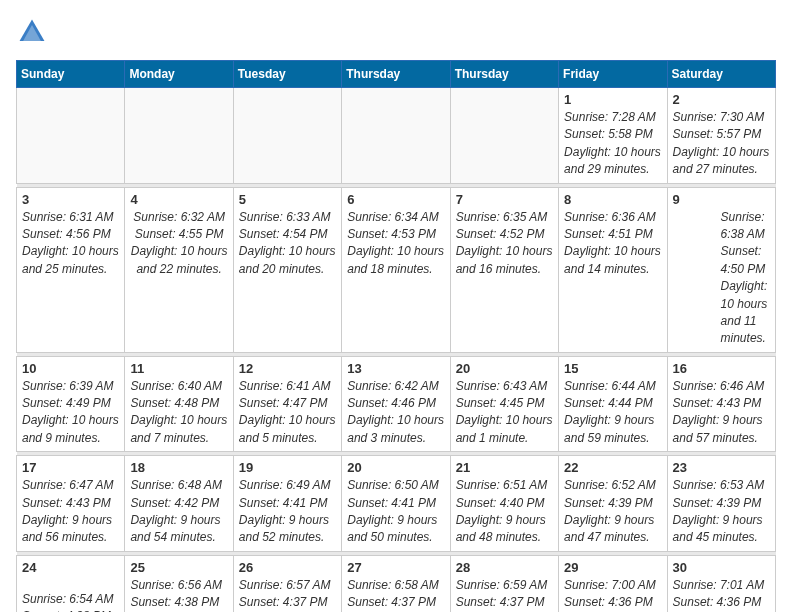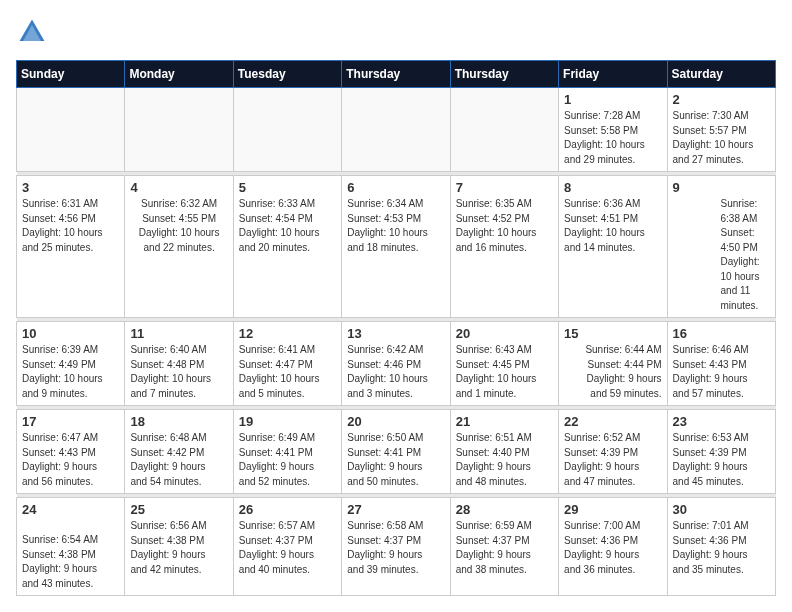--- a/index.html
+++ b/index.html
@@ -43,21 +43,21 @@
     .location {
       font-size: 15px;
       color: #555;
     }
     .calendar {
       width: 100%;
       border-collapse: collapse;
       font-size: 11px;
     }
     .calendar th {
-      background: #0f172a;
+      background: #0369a1;
       color: #fff;
       padding: 6px 4px;
       text-align: left;
       font-size: 12px;
       font-weight: bold;
       border: 1px solid #2a6ab5;
     }
     .calendar td {
       border: 1px solid #ccc;
       vertical-align: top;
@@ -71,23 +71,24 @@
       background: #f9f9f9;
     }
     .day-num {
       font-size: 13px;
       font-weight: bold;
       color: #333;
       display: block;
       margin-bottom: 2px;
     }
     .day-info {
-      font-size: 10px;
+      font-size: 12px;
       color: #333;
       line-height: 1.45;
+      font-style: italic;
     }
     .row-spacer td {
       height: 4px;
       background: #e8e8e8;
       border: none;
       padding: 0;
     }
   </style>
 </head>
 <body>
@@ -243,21 +244,21 @@
         </td>
         <td>
           <span class="day-num">20</span>
           <div class="day-info" style="white-space: pre-line;">Sunrise: 6:43 AM
 Sunset: 4:45 PM
 Daylight: 10 hours
 and 1 minute.</div>
         </td>
         <td>
           <span class="day-num">15</span>
-          <div class="day-info" style="white-space: pre-line; text-align: right;">Sunrise: 6:44 AM
+          <div class="day-info" style="white-space: pre-line;">Sunrise: 6:44 AM
 Sunset: 4:44 PM
 Daylight: 9 hours
 and 59 minutes.</div>
         </td>
         <td>
           <span class="day-num">16</span>
           <div class="day-info" style="white-space: pre-line;">Sunrise: 6:46 AM
 Sunset: 4:43 PM
 Daylight: 9 hours
 and 57 minutes.</div>

